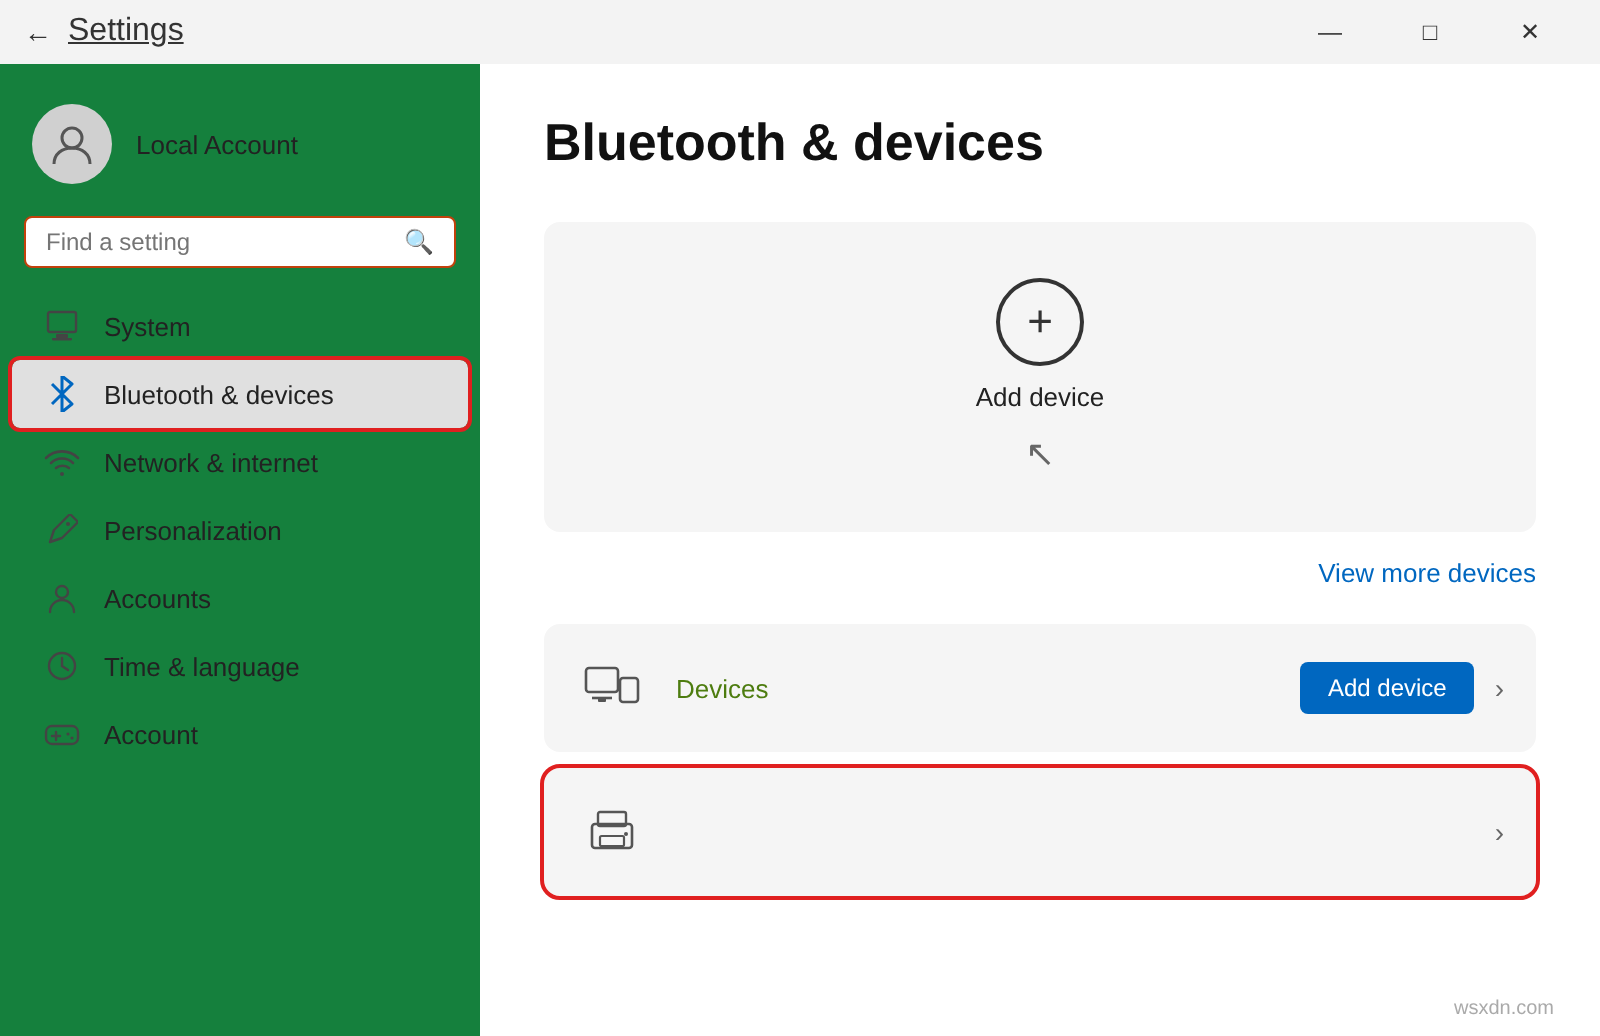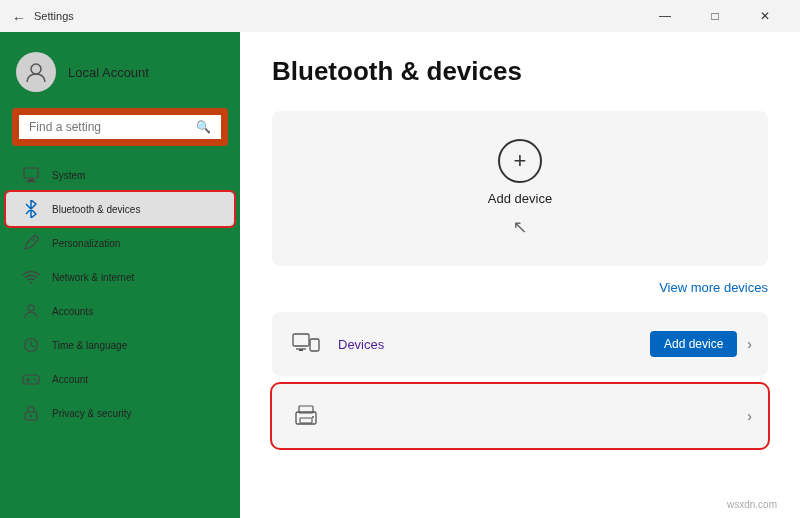--- a/index.html
+++ b/index.html
@@ -20,22 +20,23 @@
       align-items: center;
       padding: 0 12px;
       justify-content: space-between;
     }
     .titlebar-left {
       display: flex;
       align-items: center;
       gap: 8px;
     }
     .titlebar-title {
-      font-size: 11px;
+      font-size: 16px;
       color: #333;
+      text-decoration: underline;
     }
     .titlebar-controls {
       display: flex;
       gap: 4px;
     }
     .titlebar-btn {
       width: 46px;
       height: 32px;
       display: flex;
       align-items: center;
@@ -83,21 +84,21 @@
     .user-name {
       font-size: 13px;
       color: #222;
     }
 
     .search-box {
       margin: 0 12px 12px;
       display: flex;
       align-items: center;
       background: white;
-      border: 7px solid #c2410c;
+      border: 1px solid #c2410c;
       border-radius: 4px;
       padding: 5px 10px;
       gap: 8px;
     }
     .search-box input {
       border: none;
       outline: none;
       font-size: 12px;
       color: #555;
       background: transparent;
@@ -106,21 +107,21 @@
     .search-icon-glyph {
       font-size: 12px;
       color: #666;
     }
 
     .nav-item {
       display: flex;
       align-items: center;
       gap: 12px;
       padding: 8px 16px;
-      font-size: 10px;
+      font-size: 13px;
       color: #222;
       cursor: pointer;
       border-radius: 4px;
       margin: 0 6px;
     }
     .nav-item.active {
       background: #e0e0e0;
     }
     .nav-item.highlighted {
       outline: 2px solid #e02020;
@@ -217,21 +218,21 @@
       height: 36px;
       display: flex;
       align-items: center;
       justify-content: center;
       font-size: 20px;
       color: #555;
     }
     .setting-text h3 {
       font-size: 13px;
       font-weight: 500;
-      color: #4c1d95;
+      color: #4d7c0f;
     }
     .setting-text p {
       font-size: 11px;
       color: #666;
       margin-top: 2px;
     }
     .setting-row-right {
       display: flex;
       align-items: center;
       gap: 10px;
@@ -307,38 +308,38 @@
       <div class="nav-icon">
         <svg width="14" height="18" viewBox="0 0 14 18" fill="none">
           <path d="M2 4l10 10L7 18V0l5 4L2 14" stroke="#0067c0" stroke-width="1.5" stroke-linejoin="round"></path>
         </svg>
       </div>
       <span>Bluetooth &amp; devices</span>
     </div>
 
     <div class="nav-item">
       <div class="nav-icon">
-        <svg width="16" height="16" viewBox="0 0 16 16" fill="none">
-          <path d="M2 14l2-6 8-8 4 4-8 8-6 2z" stroke="#444" stroke-width="1.2" stroke-linejoin="round"></path>
-          <circle cx="11" cy="5" r="1" fill="#444"></circle>
-        </svg>
-      </div>
-      <span>Personalization</span>
-    </div>
-
-    <div class="nav-item">
-      <div class="nav-icon">
         <svg width="18" height="14" viewBox="0 0 18 14" fill="none">
           <path d="M1 5c4.4-4.4 11.6-4.4 16 0" stroke="#444" stroke-width="1.3" stroke-linecap="round"></path>
           <path d="M3.5 7.5c3-3 8-3 11 0" stroke="#444" stroke-width="1.3" stroke-linecap="round"></path>
           <path d="M6 10c1.5-1.5 5-1.5 6.5 0" stroke="#444" stroke-width="1.3" stroke-linecap="round"></path>
           <circle cx="9" cy="13" r="1" fill="#444"></circle>
         </svg>
       </div>
       <span>Network &amp; internet</span>
+    </div>
+
+    <div class="nav-item">
+      <div class="nav-icon">
+        <svg width="16" height="16" viewBox="0 0 16 16" fill="none">
+          <path d="M2 14l2-6 8-8 4 4-8 8-6 2z" stroke="#444" stroke-width="1.2" stroke-linejoin="round"></path>
+          <circle cx="11" cy="5" r="1" fill="#444"></circle>
+        </svg>
+      </div>
+      <span>Personalization</span>
     </div>
 
 
     <div class="nav-item">
       <div class="nav-icon">
         <svg width="16" height="16" viewBox="0 0 16 16" fill="none">
           <circle cx="8" cy="5" r="3" stroke="#444" stroke-width="1.2"></circle>
           <path d="M2 15c0-3.3 2.7-6 6-6s6 2.7 6 6" stroke="#444" stroke-width="1.2" stroke-linecap="round"></path>
         </svg>
       </div>
@@ -362,30 +363,20 @@
           <line x1="6" y1="5" x2="6" y2="9" stroke="#444" stroke-width="1.2" stroke-linecap="round"></line>
           <line x1="4" y1="7" x2="8" y2="7" stroke="#444" stroke-width="1.2" stroke-linecap="round"></line>
           <circle cx="12" cy="6" r="0.8" fill="#444"></circle>
           <circle cx="14" cy="8" r="0.8" fill="#444"></circle>
         </svg>
       </div>
       <span>Account</span>
     </div>
 
 
-    <div class="nav-item">
-      <div class="nav-icon">
-        <svg width="14" height="16" viewBox="0 0 14 16" fill="none">
-          <rect x="1" y="7" width="12" height="8" rx="1.5" stroke="#444" stroke-width="1.2"></rect>
-          <path d="M4 7V4.5a3 3 0 0 1 6 0V7" stroke="#444" stroke-width="1.2"></path>
-          <circle cx="7" cy="11" r="1.2" fill="#444"></circle>
-        </svg>
-      </div>
-      <span>Privacy &amp; security</span>
-    </div>
   </div>
 
   <div class="content">
     <h1 class="page-title">Bluetooth &amp; devices</h1>
 
     <div class="add-device-card">
       <div class="add-device-icon">
         <span style="font-size:22px;line-height:1;color:#333;">+</span>
       </div>
       <span class="add-device-label">Add device</span>

